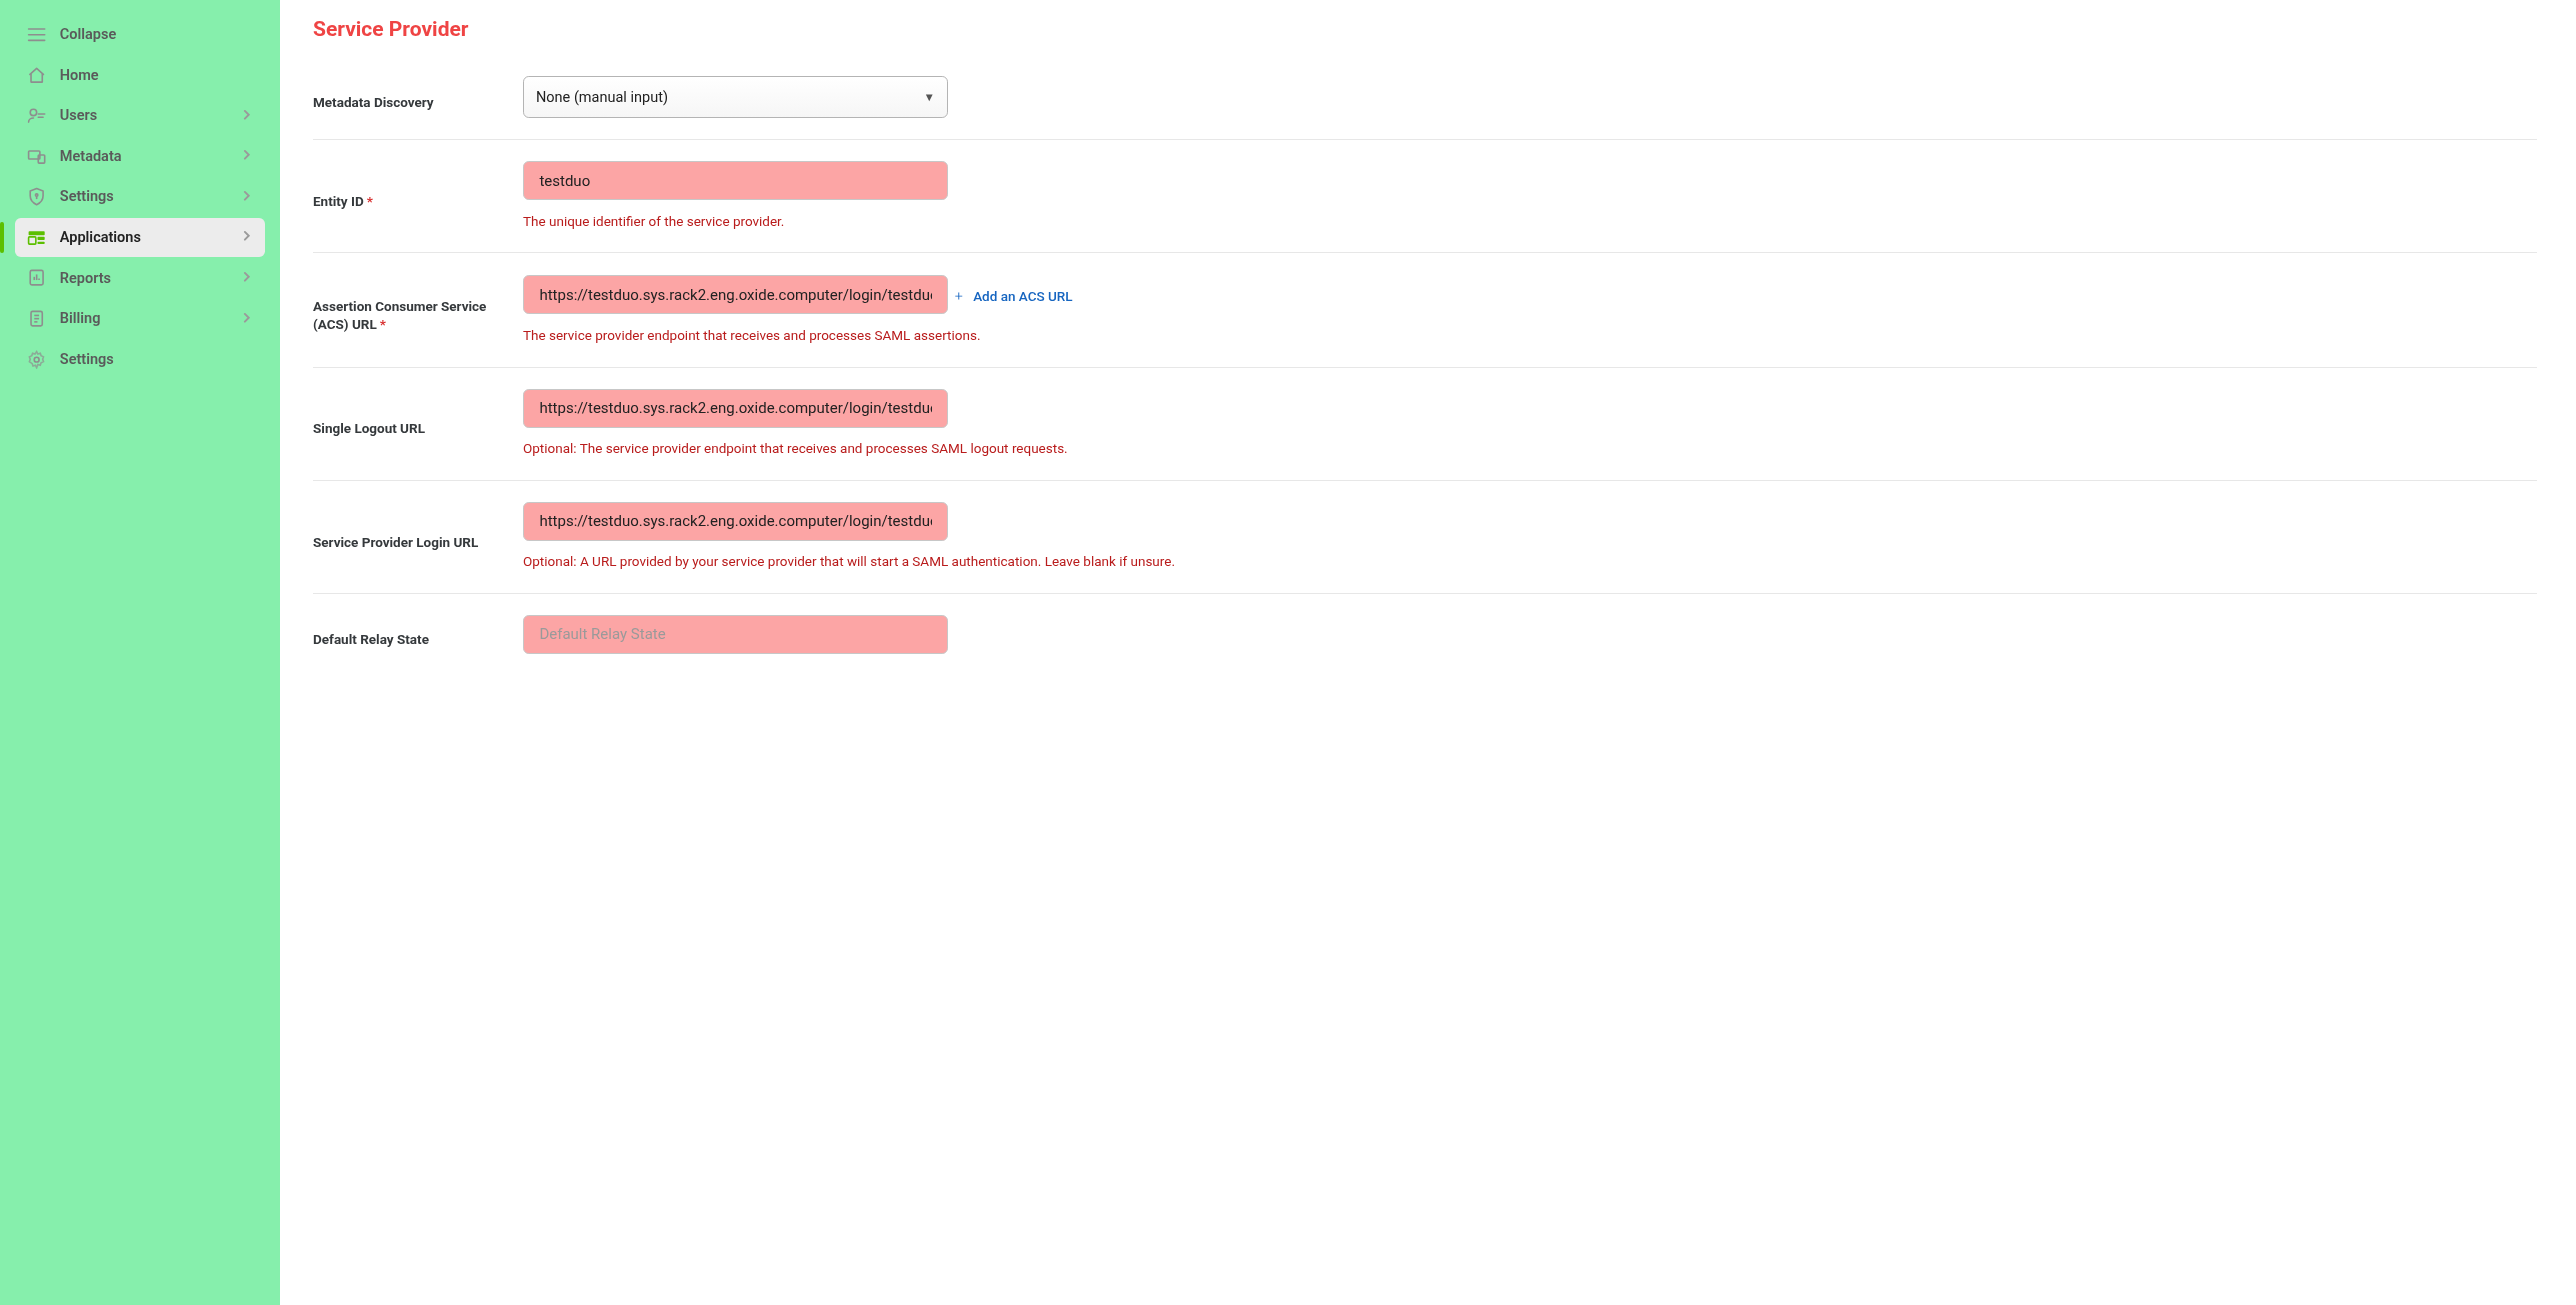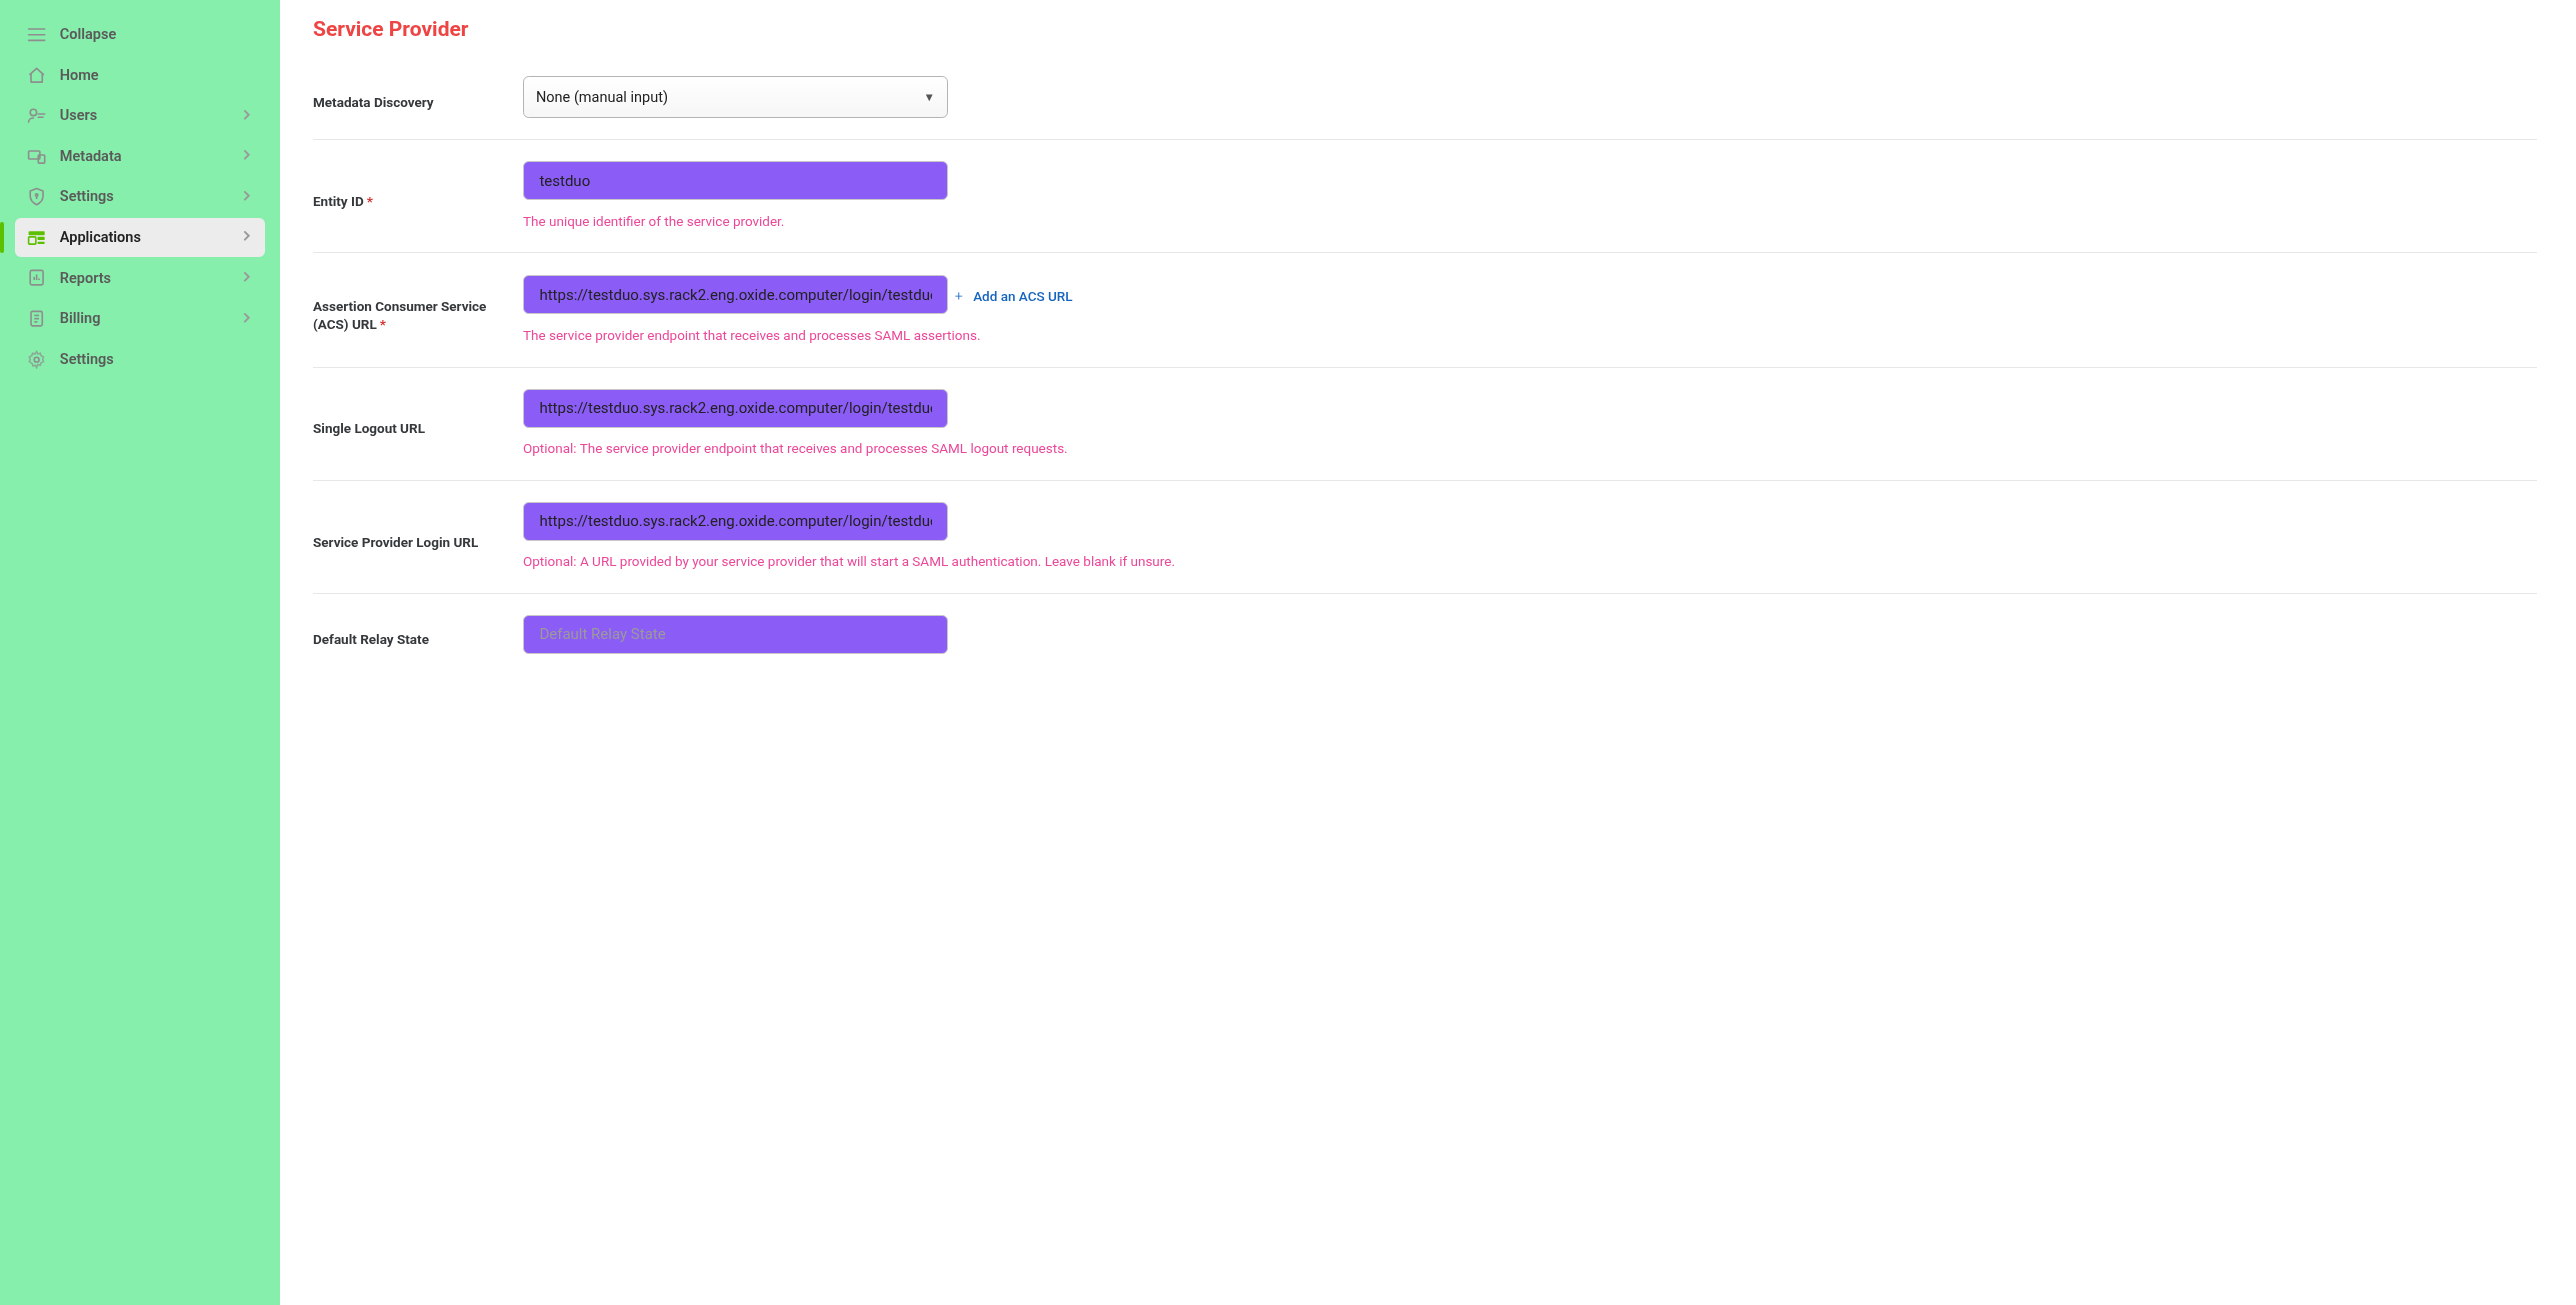--- a/index.html
+++ b/index.html
@@ -115,27 +115,27 @@
 
     .text-input {
       width: 425px;
       max-width: 100%;
       height: 39px;
       padding: 0 15.4px;
       border: 1px solid #c7c7c7;
       border-radius: 5.8px;
       font-size: 15px;
       color: #222;
-      background: #8b5cf6;
+      background: #fca5a5;
     }
     .text-input::placeholder { color: #9a9a9a; }
 
     .helper {
       font-size: 13.5px;
-      color: #ec4899;
+      color: #b91c1c;
       margin-top: 11.6px;
       line-height: 1.45;
     }
 
     .add-link {
       display: inline-flex;
       align-items: center;
       gap: 7.7px;
       color: #1665c0;
       font-size: 13.5px;

